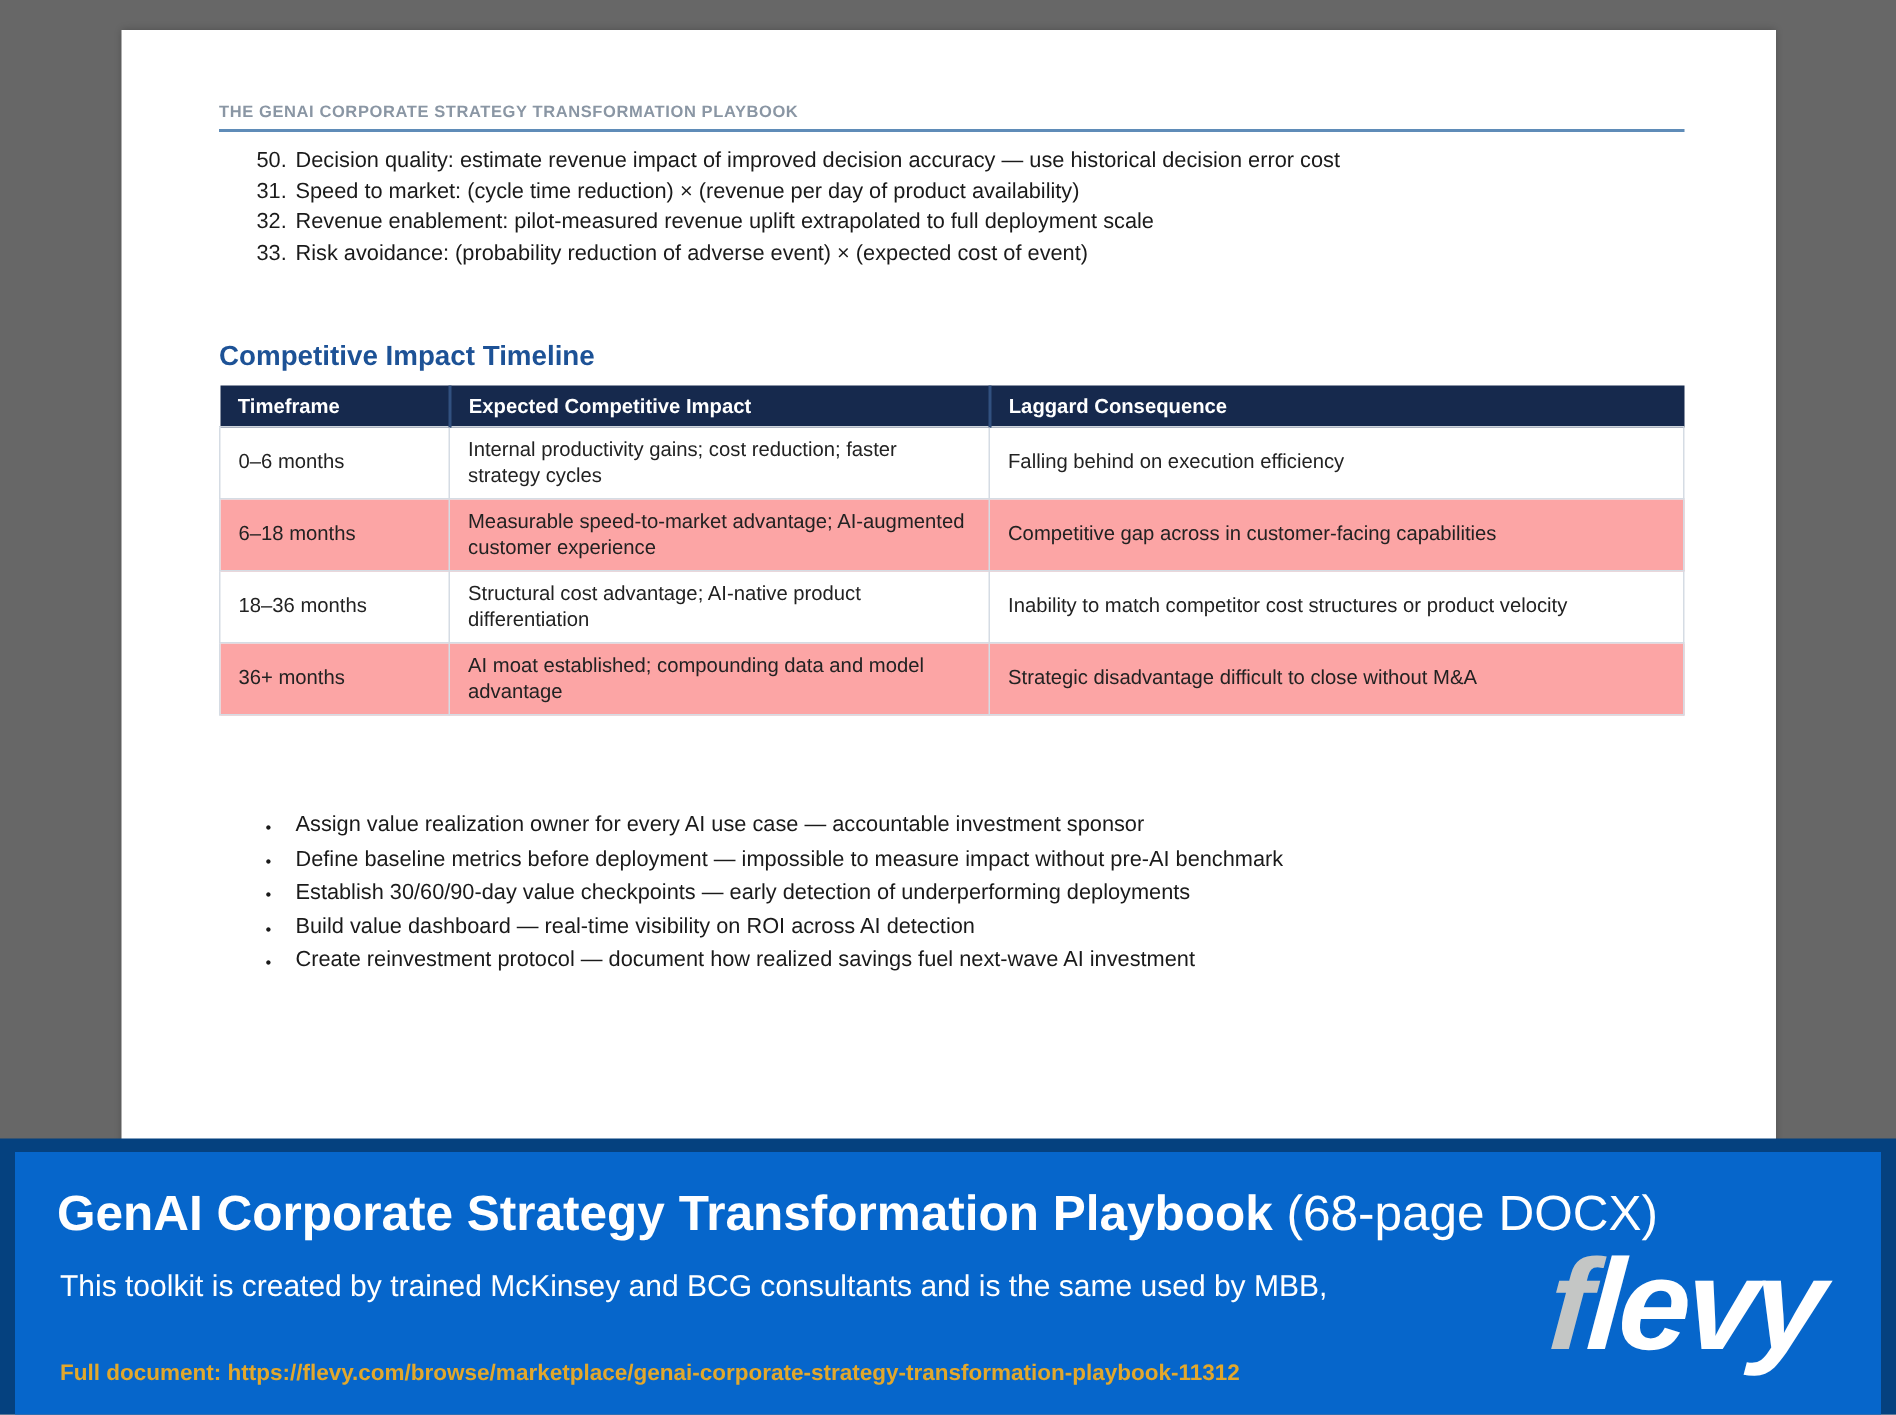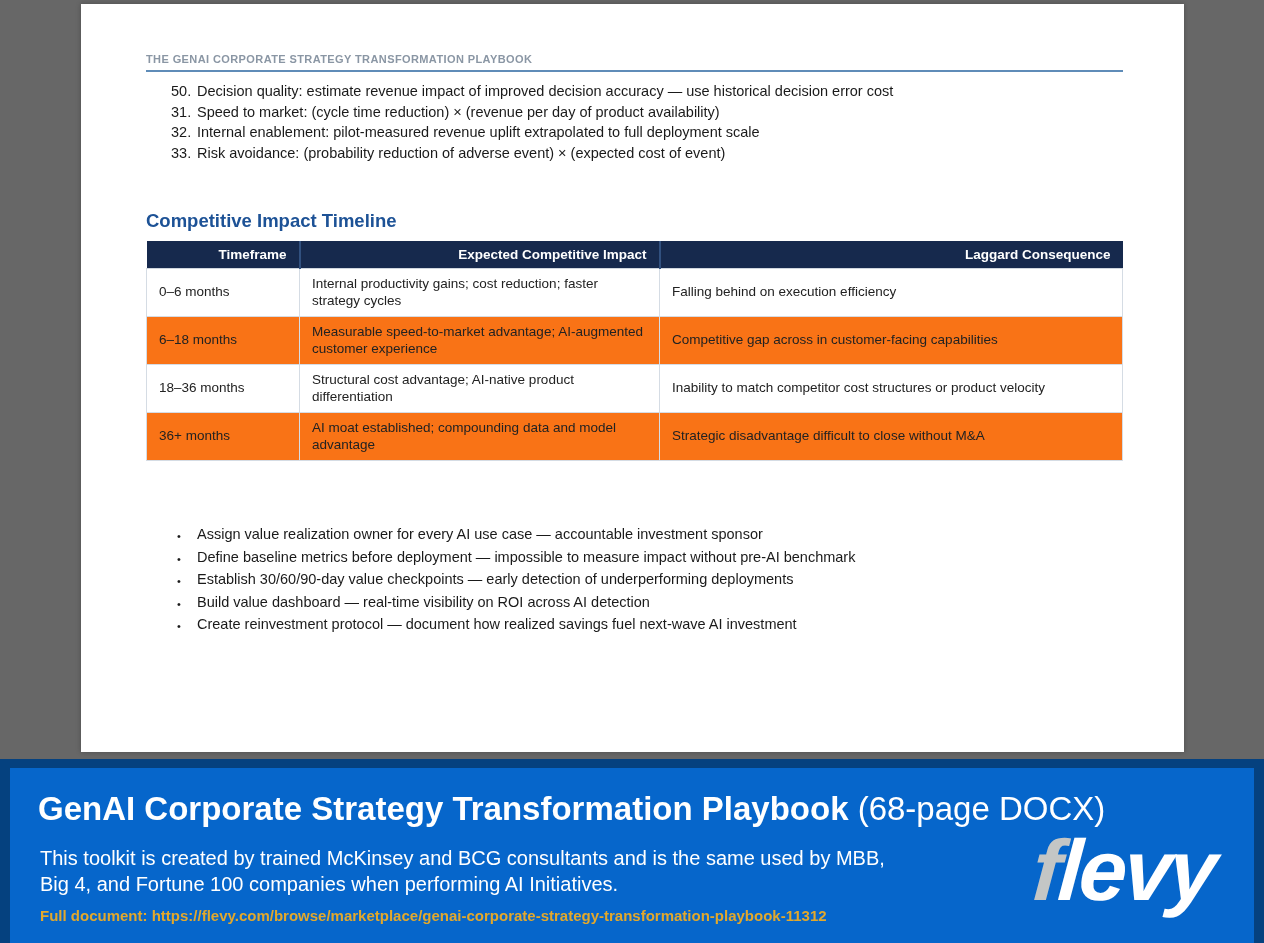--- a/index.html
+++ b/index.html
@@ -3,21 +3,21 @@
 <meta charset="utf-8">
 <style>
   html,body{margin:0;padding:0;}
   body{
     width:1264px;height:943px;position:relative;overflow:hidden;
     background:#676767;
     font-family:"Liberation Sans", sans-serif;
   }
   
   .page{
-    position:absolute;left:81px;top:4px;width:1103px;height:748px;
+    position:absolute;left:81px;top:20px;width:1103px;height:748px;
     background:#ffffff;box-shadow:0 0 5px rgba(0,0,0,0.25);
   }
   .doc-header{
     position:absolute;left:65px;top:49px;
     font-size:11px;font-weight:bold;letter-spacing:0.4px;
     color:#8a96a4;text-transform:uppercase;
   }
   .doc-rule{
     position:absolute;left:65px;top:66px;width:977px;height:2px;
     background:#5f8cb8;
@@ -34,30 +34,30 @@
   }
   .h2.s1{top:206px;}
   .h2.s2{top:490px;}
   
   table.impact{
     position:absolute;left:65px;top:237px;width:976px;
     border-collapse:collapse;table-layout:fixed;
     font-size:13.5px;color:#222222;
   }
   table.impact th{
-    background:#16294d;color:#ffffff;text-align:right;font-weight:bold;
+    background:#16294d;color:#ffffff;text-align:left;font-weight:bold;
     font-size:13.5px;height:27px;padding:0 12px;
     border-right:2px solid #31507f;border-bottom:1px solid #cfd6de;
   }
   table.impact th:last-child{border-right:none;}
   table.impact td{
     padding:7px 12px;height:30px;vertical-align:middle;
     border:1px solid #d5dce4;line-height:16.5px;
   }
-  table.impact tbody tr.alt{background:#f97316;}
+  table.impact tbody tr.alt{background:#fca5a5;}
   
   .bullets{
     position:absolute;left:96px;top:520px;width:940px;
     font-size:14.5px;color:#1a1a1a;
   }
   .bullet-item{display:flex;line-height:20.6px;}
   .bullet-item .marker{width:20px;flex:0 0 20px;font-size:11px;padding-top:2px;}
   
   .banner{
     position:absolute;left:0;top:759px;width:1264px;height:184px;
@@ -101,21 +101,21 @@
     <div class="num-item">
       <span class="num">50.</span>
       <span class="txt">Decision quality: estimate revenue impact of improved decision accuracy — use historical decision error cost</span>
     </div>
     <div class="num-item">
       <span class="num">31.</span>
       <span class="txt">Speed to market: (cycle time reduction) × (revenue per day of product availability)</span>
     </div>
     <div class="num-item">
       <span class="num">32.</span>
-      <span class="txt">Internal enablement: pilot-measured revenue uplift extrapolated to full deployment scale</span>
+      <span class="txt">Revenue enablement: pilot-measured revenue uplift extrapolated to full deployment scale</span>
     </div>
     <div class="num-item">
       <span class="num">33.</span>
       <span class="txt">Risk avoidance: (probability reduction of adverse event) × (expected cost of event)</span>
     </div>
   </div>
 
   <div class="h2 s1">Competitive Impact Timeline</div>
 
   <table class="impact">
@@ -181,20 +181,19 @@
 
 </div>
 
 <div class="banner">
   <div class="banner-inner">
     <div class="banner-title">
       <span class="bold">GenAI Corporate Strategy Transformation Playbook</span><span class="normal"> (68-page DOCX)</span>
     </div>
     <div class="banner-sub">
       <div>This toolkit is created by trained McKinsey and BCG consultants and is the same used by MBB,</div>
-      <div>Big 4, and Fortune 100 companies when performing AI Initiatives.</div>
     </div>
     <div class="banner-url">Full document: https://flevy.com/browse/marketplace/genai-corporate-strategy-transformation-playbook-11312</div>
     <div class="flevy-logo">
       <span class="f">f</span><span class="levy">levy</span>
     </div>
   </div>
 </div>
 
 </body></html>

